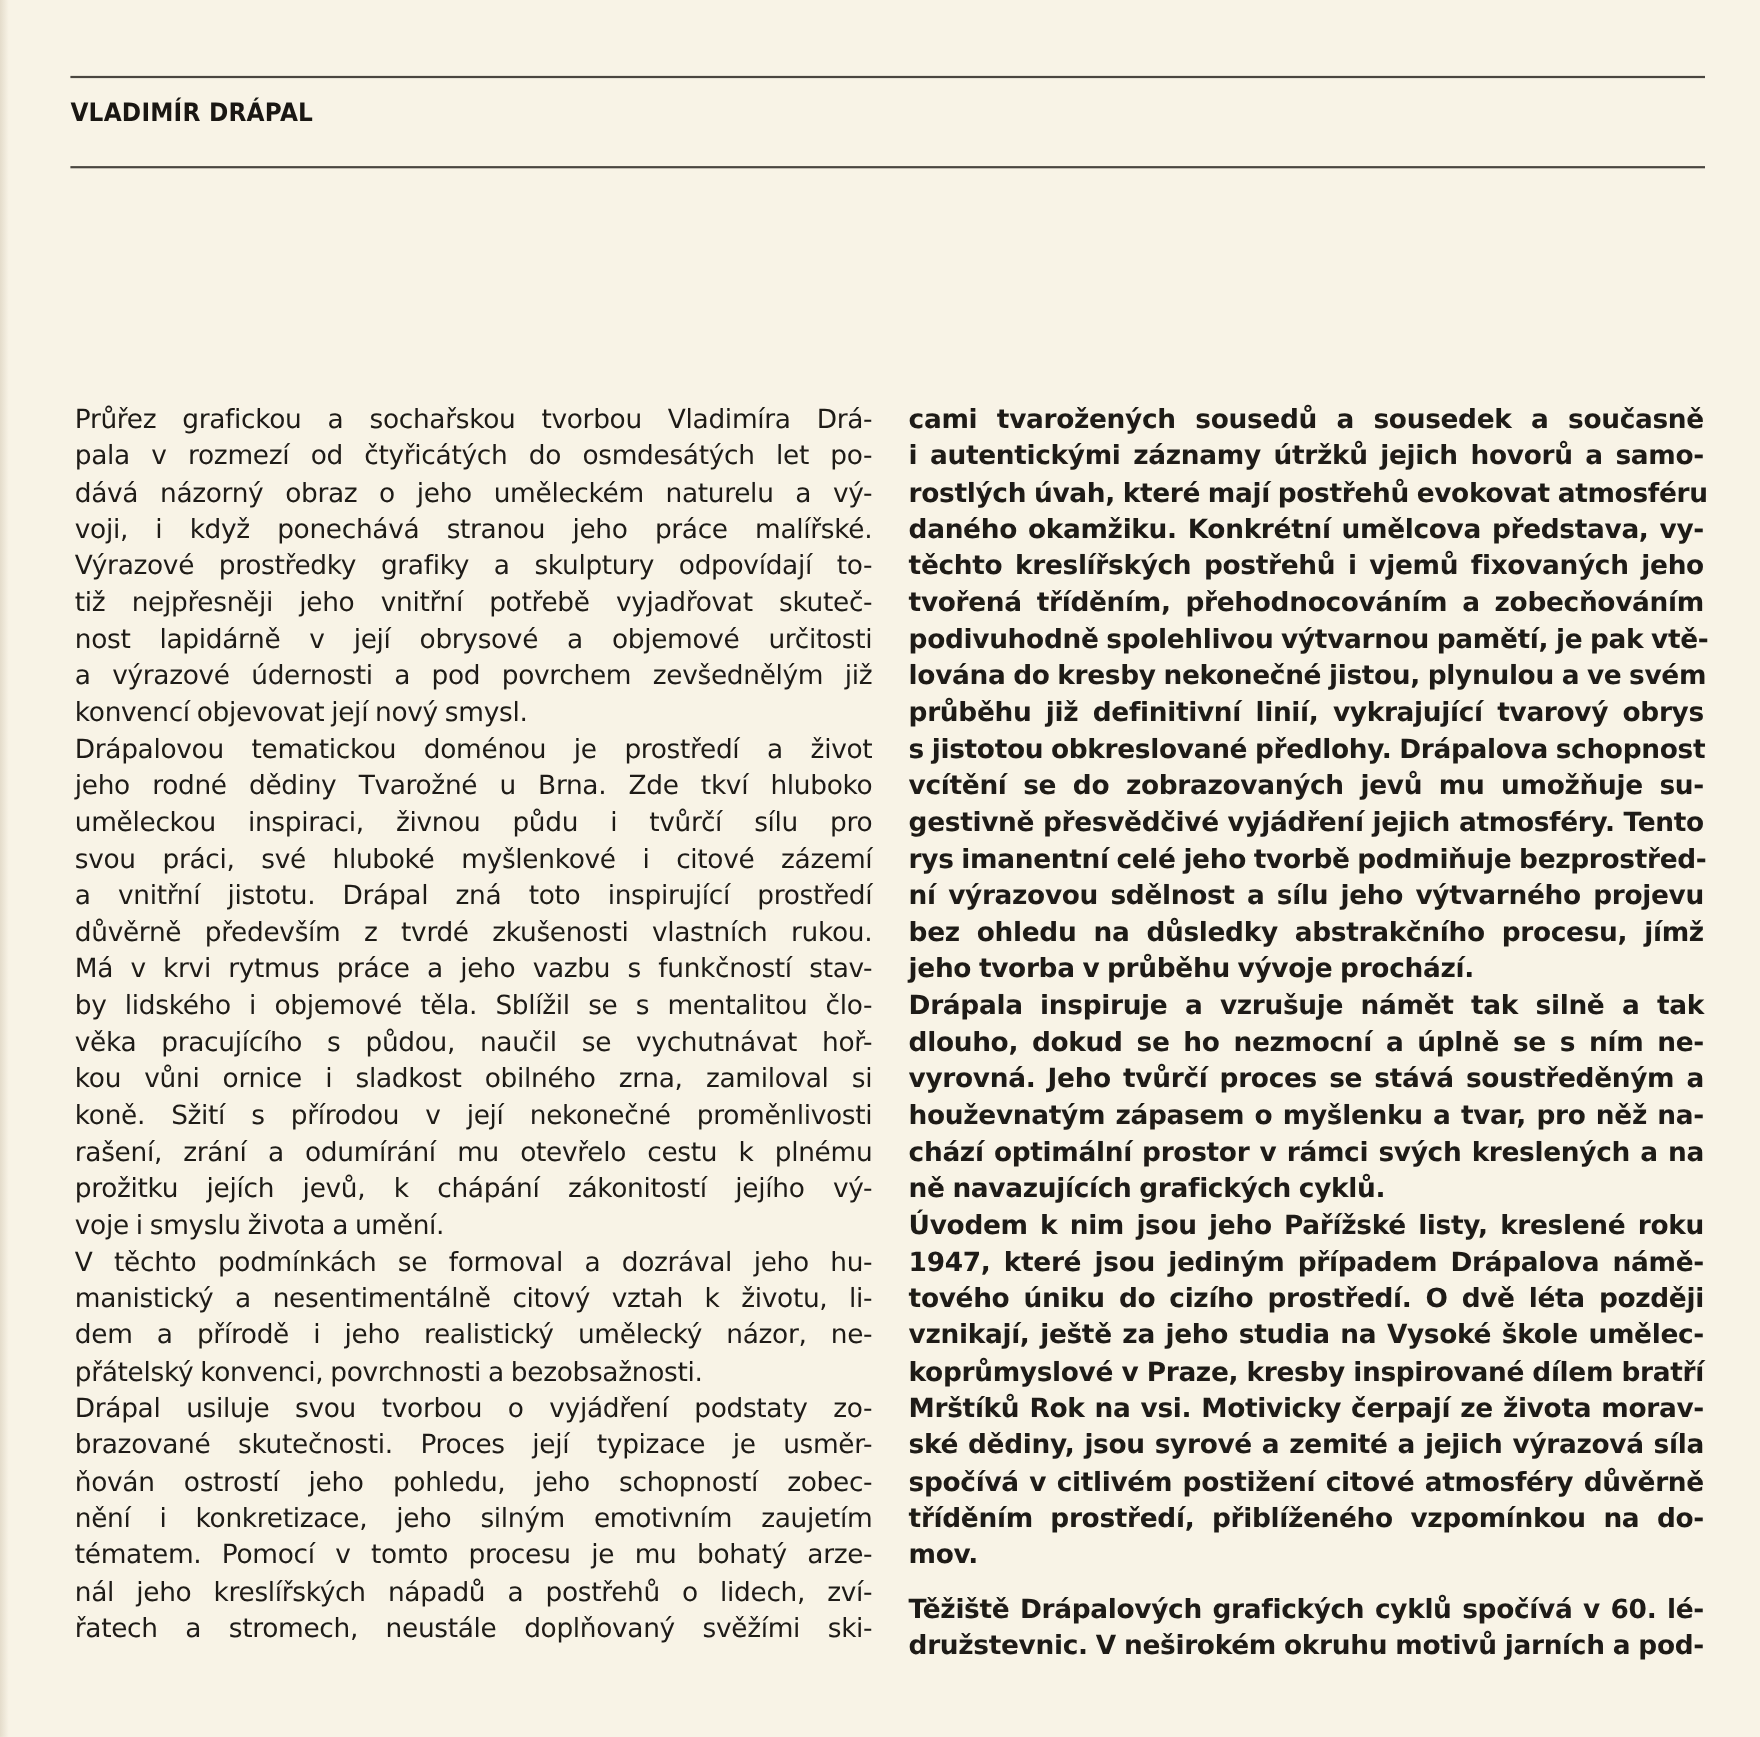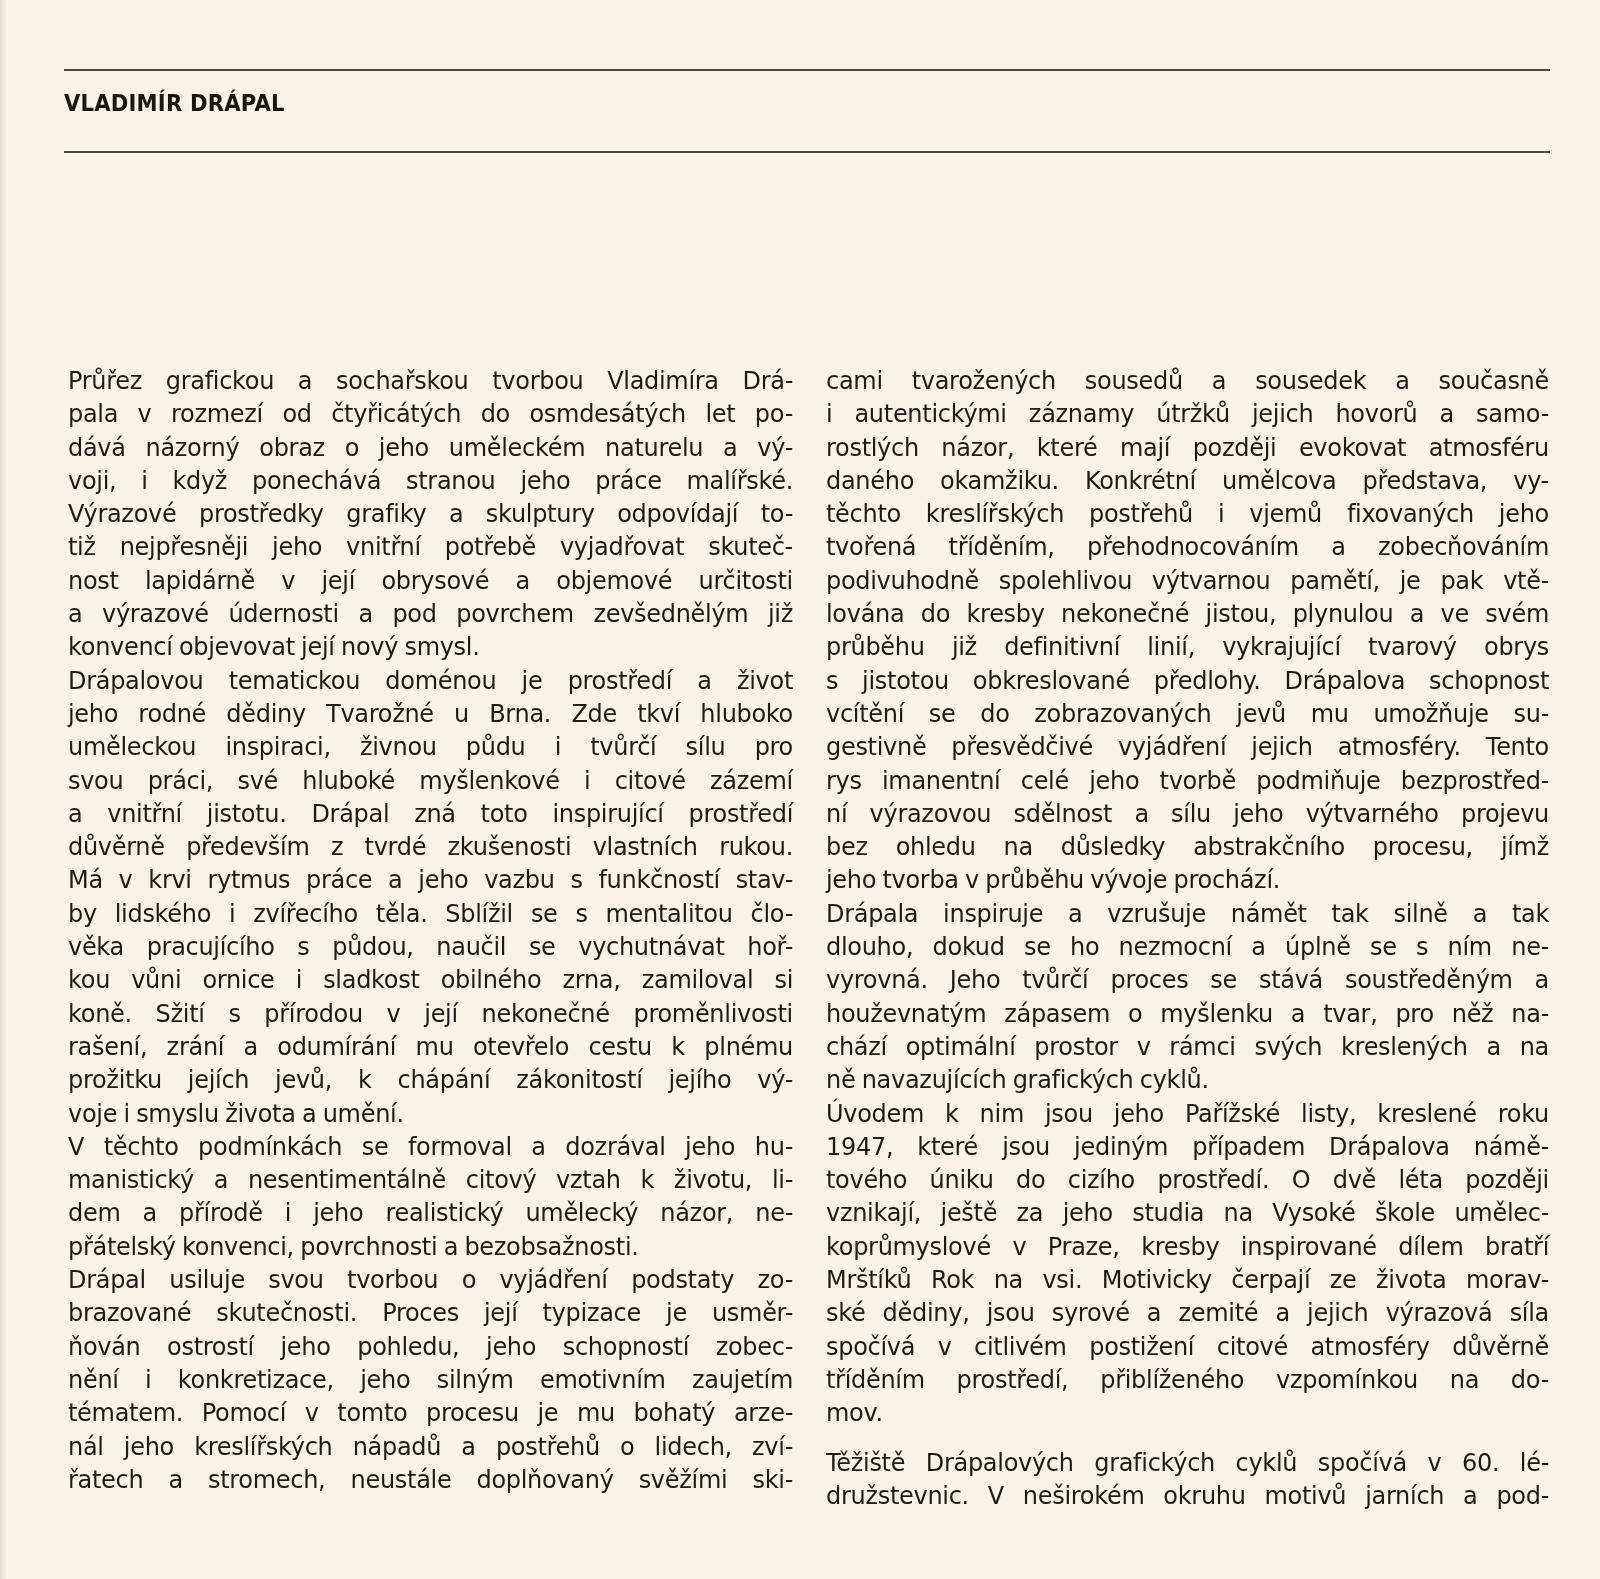--- a/index.html
+++ b/index.html
@@ -31,21 +31,21 @@
     letter-spacing: 0.2px;
     color: #1a1713;
     transform: scaleX(0.92);
     transform-origin: left center;
   }
   .column {
     position: absolute;
     top: 365px;
   }
   .column.left { left: 68px; width: 725px; }
-  .column.right { left: 826px; width: 723px; }
+  .column.right { left: 826px; width: 723px; font-weight: bold; }
   .line {
     display: block;
     height: 33.3px;
     line-height: 33.3px;
     font-size: 24px;
     white-space: nowrap;
     text-align: justify;
     text-align-last: justify;
     font-family: "DejaVu Sans", sans-serif;
     letter-spacing: -0.3px;
@@ -78,21 +78,21 @@
     <span class="line">nost lapidárně v její obrysové a objemové určitosti</span>
     <span class="line">a výrazové údernosti a pod povrchem zevšednělým již</span>
     <span class="line last">konvencí objevovat její nový smysl.</span>
     <span class="line">Drápalovou tematickou doménou je prostředí a život</span>
     <span class="line">jeho rodné dědiny Tvarožné u Brna. Zde tkví hluboko</span>
     <span class="line">uměleckou inspiraci, živnou půdu i tvůrčí sílu pro</span>
     <span class="line">svou práci, své hluboké myšlenkové i citové zázemí</span>
     <span class="line">a vnitřní jistotu. Drápal zná toto inspirující prostředí</span>
     <span class="line">důvěrně především z tvrdé zkušenosti vlastních rukou.</span>
     <span class="line">Má v krvi rytmus práce a jeho vazbu s funkčností stav-</span>
-    <span class="line">by lidského i zvířecího těla. Sblížil se s mentalitou člo-</span>
+    <span class="line">by lidského i objemové těla. Sblížil se s mentalitou člo-</span>
     <span class="line">věka pracujícího s půdou, naučil se vychutnávat hoř-</span>
     <span class="line">kou vůni ornice i sladkost obilného zrna, zamiloval si</span>
     <span class="line">koně. Sžití s přírodou v její nekonečné proměnlivosti</span>
     <span class="line">rašení, zrání a odumírání mu otevřelo cestu k plnému</span>
     <span class="line">prožitku jejích jevů, k chápání zákonitostí jejího vý-</span>
     <span class="line last">voje i smyslu života a umění.</span>
     <span class="line">V těchto podmínkách se formoval a dozrával jeho hu-</span>
     <span class="line">manistický a nesentimentálně citový vztah k životu, li-</span>
     <span class="line">dem a přírodě i jeho realistický umělecký názor, ne-</span>
     <span class="line last">přátelský konvenci, povrchnosti a bezobsažnosti.</span>
@@ -100,21 +100,21 @@
     <span class="line">brazované skutečnosti. Proces její typizace je usměr-</span>
     <span class="line">ňován ostrostí jeho pohledu, jeho schopností zobec-</span>
     <span class="line">nění i konkretizace, jeho silným emotivním zaujetím</span>
     <span class="line">tématem. Pomocí v tomto procesu je mu bohatý arze-</span>
     <span class="line">nál jeho kreslířských nápadů a postřehů o lidech, zví-</span>
     <span class="line">řatech a stromech, neustále doplňovaný svěžími ski-</span>
   </div>
 <div class="column right" id="col-right">
     <span class="line">cami tvarožených sousedů a sousedek a současně</span>
     <span class="line">i autentickými záznamy útržků jejich hovorů a samo-</span>
-    <span class="line">rostlých názor, které mají později evokovat atmosféru</span>
+    <span class="line">rostlých úvah, které mají postřehů evokovat atmosféru</span>
     <span class="line">daného okamžiku. Konkrétní umělcova představa, vy-</span>
     <span class="line">těchto kreslířských postřehů i vjemů fixovaných jeho</span>
     <span class="line">tvořená tříděním, přehodnocováním a zobecňováním</span>
     <span class="line">podivuhodně spolehlivou výtvarnou pamětí, je pak vtě-</span>
     <span class="line">lována do kresby nekonečné jistou, plynulou a ve svém</span>
     <span class="line">průběhu již definitivní linií, vykrajující tvarový obrys</span>
     <span class="line">s jistotou obkreslované předlohy. Drápalova schopnost</span>
     <span class="line">vcítění se do zobrazovaných jevů mu umožňuje su-</span>
     <span class="line">gestivně přesvědčivé vyjádření jejich atmosféry. Tento</span>
     <span class="line">rys imanentní celé jeho tvorbě podmiňuje bezprostřed-</span>

